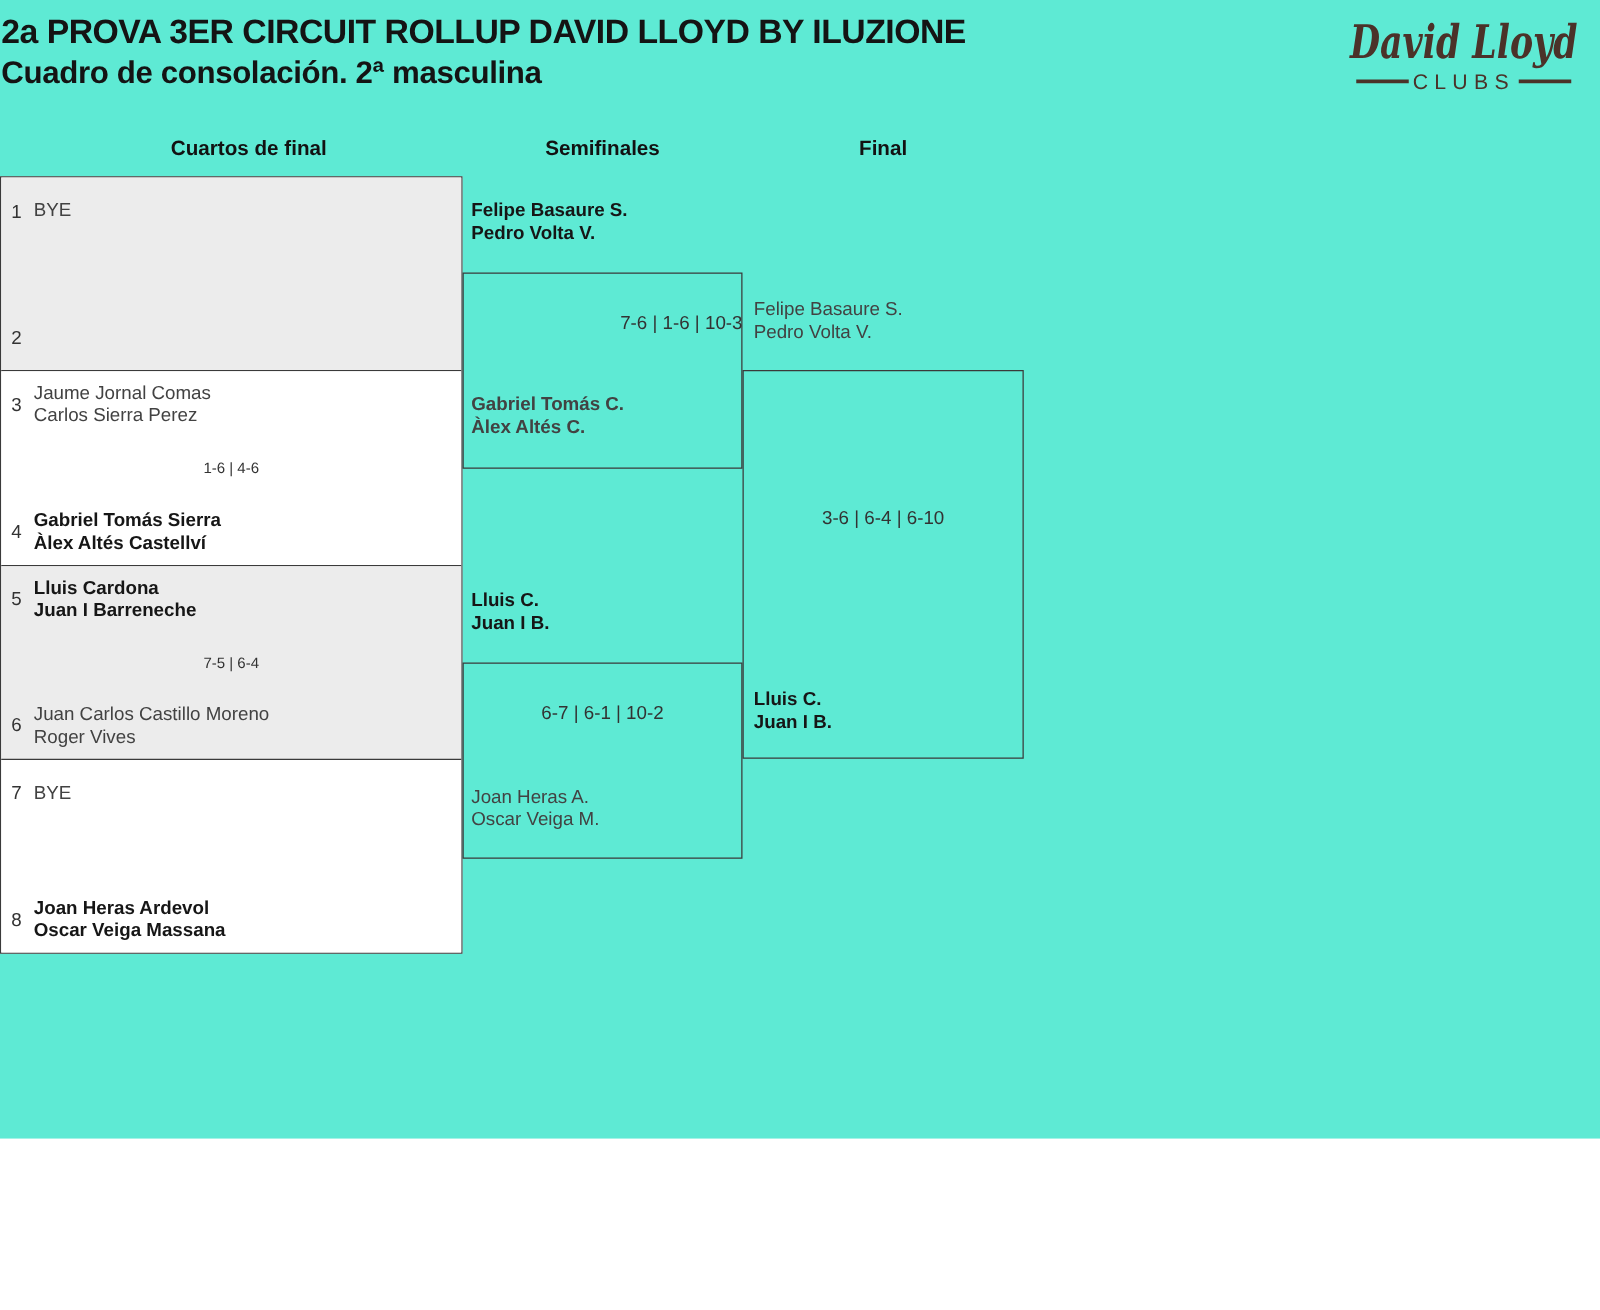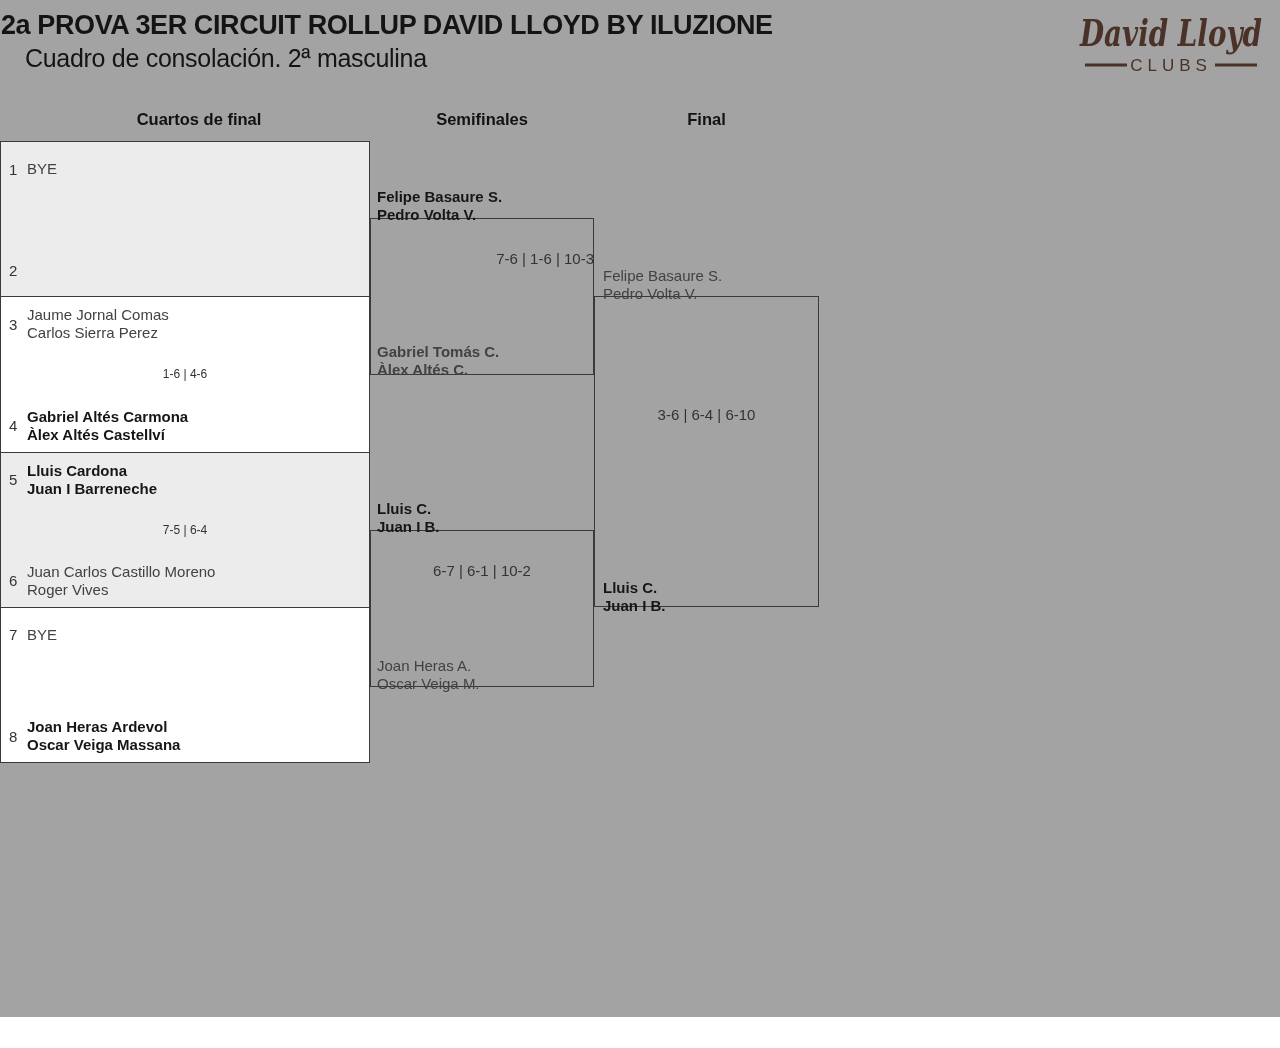--- a/index.html
+++ b/index.html
@@ -1,26 +1,26 @@
 <!DOCTYPE html>
 <html><head>
 <meta charset="utf-8">
 <style>
   * { margin:0; padding:0; box-sizing:border-box; }
   html,body { background:#ffffff; }
   body { font-family:"Liberation Sans","DejaVu Sans",sans-serif; }
   #page {
-    position:relative; width:1280px; height:1017px; background:#a3a3a3;
+    position:relative; width:1280px; height:911px; background:#5eead4;
     overflow:hidden; color:#1a1a1a;
   }
 
   
   .title-block { position:absolute; left:1px; top:8px; }
   .title-line1 { font-size:27px; font-weight:800; letter-spacing:-0.4px; line-height:34px; color:#141414; }
-  .title-line2 { font-size:25px; font-weight:400; letter-spacing:-0.3px; line-height:33px; color:#141414;margin-left:24px; }
+  .title-line2 { font-size:25px; font-weight:700; letter-spacing:-0.3px; line-height:33px; color:#141414; }
 
   .logo { position:absolute; left:1075px; top:4px; width:192px; height:74px; }
 
   
   .col-header { position:absolute; top:110px; font-size:16.5px; font-weight:600; color:#121212; text-align:center; }
   .col-header.c1 { left:0; width:370px;padding-left:28px; }
   .col-header.c2 { left:370px; width:224px; }
   .col-header.c3 { left:594px; width:225px; }
 
   
@@ -42,21 +42,21 @@
   .qf-score {
     position:absolute; left:0; right:0; top:50%; transform:translateY(-50%);
     text-align:center; font-size:12px; color:#333333;
   }
 
   .round-box { position:absolute; border:1px solid #3a3a3a; background:transparent; }
   .sf1-box   { left:370px; top:218px; width:224px; height:157px; }
   .sf2-box   { left:370px; top:530px; width:224px; height:157px; }
   .final-box { left:594px; top:296px; width:225px; height:311px; }
 
-  .duo { position:absolute; font-size:15px; line-height:18px; color:#424242;margin-top:28px; }
+  .duo { position:absolute; font-size:15px; line-height:18px; color:#424242; }
   .duo.winner { font-weight:bold; color:#161616; }
   .duo.sf1-top    { left:377px; top:160px; }
   .duo.sf1-bottom { left:377px; top:315px;font-weight:bold; }
   .duo.sf2-top    { left:377px; top:472px; }
   .duo.sf2-bottom { left:377px; top:629px; }
   .duo.final-top    { left:603px; top:239px; }
   .duo.final-bottom { left:603px; top:551px; }
 
   .round-score { position:absolute; text-align:center; font-size:15px; color:#333333; }
   .round-score.sf1   { left:370px; width:224px; top:250px;text-align:right; }
@@ -104,21 +104,21 @@
         <span class="seed-num">3</span>
         <div class="team-names">
           <div>Jaume Jornal Comas</div>
           <div>Carlos Sierra Perez</div>
         </div>
       </div>
       <div class="qf-score">1-6 | 4-6</div>
       <div class="seed-row bottom">
         <span class="seed-num">4</span>
         <div class="team-names winner">
-          <div>Gabriel Altés Carmona</div>
+          <div>Gabriel Tomás Sierra</div>
           <div>Àlex Altés Castellví</div>
         </div>
       </div>
     </div>
 
     <div class="qf-cell shaded">
       <div class="seed-row top">
         <span class="seed-num">5</span>
         <div class="team-names winner">
           <div>Lluis Cardona</div>

